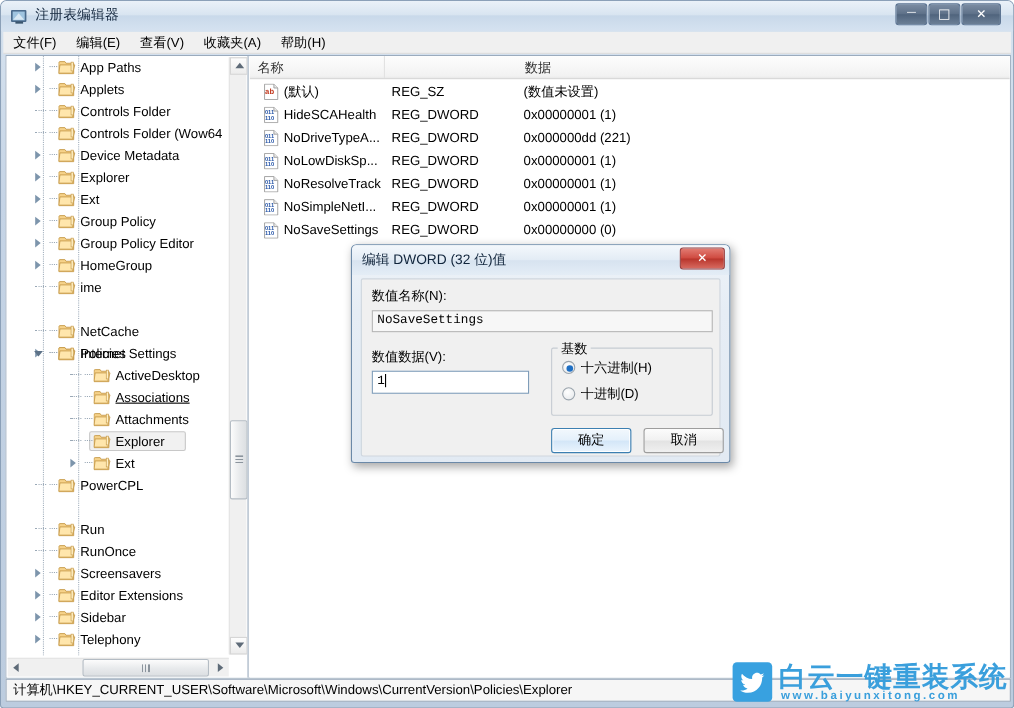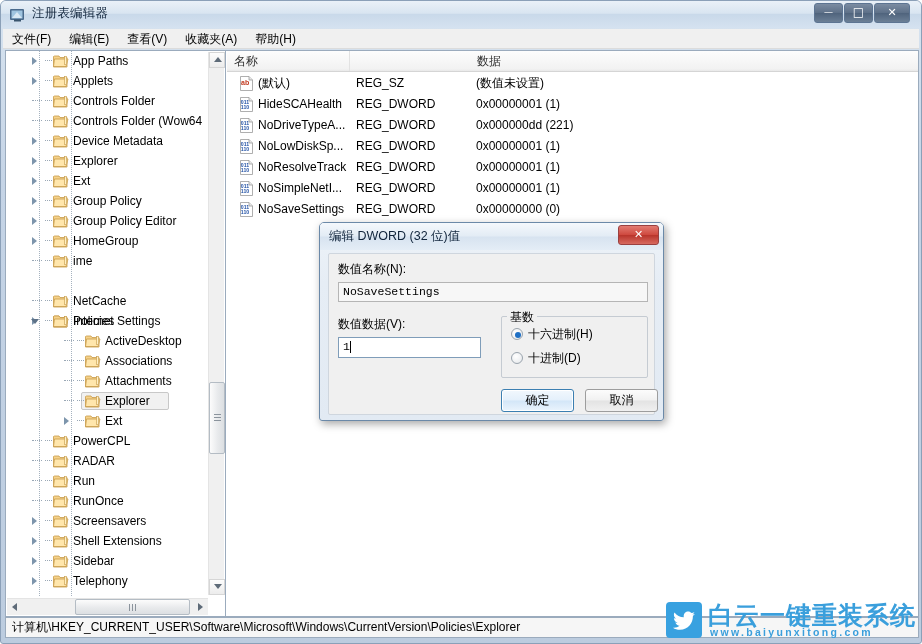--- a/index.html
+++ b/index.html
@@ -619,21 +619,21 @@
             <div class="tlabel" style="left: 86px;">ActiveDesktop</div>
           </div>
           <div class="tnode" style="top: 300px; position: absolute; left: 0px; width: 202px;">
             <div class="dotline" style="left: 45px;"></div>
             <div class="dotline" style="left: 58px; width: 7px;"></div>
             <div class="folder" style="left: 66px;"><svg viewBox="0 0 16 14" width="16" height="14">
                 <path d="M0.5 2.5 L0.5 13 L14 13 L14 3.5 L7 3.5 L6 2 L1.5 2 Z" fill="#f6d28a" stroke="#c69a4a" stroke-width="0.8"></path>
                 <path d="M1.5 5 L15 5 L13 12.5 L0.5 12.5 Z" fill="#ffe6ac" stroke="#c69a4a" stroke-width="0.8"></path>
                 <rect x="11.6" y="2.5" width="2" height="8" fill="#fff0c6" stroke="#c69a4a" stroke-width="0.6"></rect>
               </svg></div>
-            <div class="tlabel" style="left: 86px;">Associations</div>
+            <div class="tlabel" style="left: 86px; text-decoration: underline;">Associations</div>
           </div>
           <div class="tnode" style="top: 320px; position: absolute; left: 0px; width: 202px;">
             <div class="dotline" style="left: 45px;"></div>
             <div class="dotline" style="left: 58px; width: 7px;"></div>
             <div class="folder" style="left: 66px;"><svg viewBox="0 0 16 14" width="16" height="14">
                 <path d="M0.5 2.5 L0.5 13 L14 13 L14 3.5 L7 3.5 L6 2 L1.5 2 Z" fill="#f6d28a" stroke="#c69a4a" stroke-width="0.8"></path>
                 <path d="M1.5 5 L15 5 L13 12.5 L0.5 12.5 Z" fill="#ffe6ac" stroke="#c69a4a" stroke-width="0.8"></path>
                 <rect x="11.6" y="2.5" width="2" height="8" fill="#fff0c6" stroke="#c69a4a" stroke-width="0.6"></rect>
               </svg></div>
             <div class="tlabel" style="left: 86px;">Attachments</div>
@@ -662,30 +662,20 @@
           <div class="tnode" style="top: 380px; position: absolute; left: 0px; width: 202px;">
             <div class="dotline" style="left: 13px;"></div>
             <div class="dotline" style="left: 26px; width: 7px;"></div>
             <div class="folder" style="left: 34px;"><svg viewBox="0 0 16 14" width="16" height="14">
                 <path d="M0.5 2.5 L0.5 13 L14 13 L14 3.5 L7 3.5 L6 2 L1.5 2 Z" fill="#f6d28a" stroke="#c69a4a" stroke-width="0.8"></path>
                 <path d="M1.5 5 L15 5 L13 12.5 L0.5 12.5 Z" fill="#ffe6ac" stroke="#c69a4a" stroke-width="0.8"></path>
                 <rect x="11.6" y="2.5" width="2" height="8" fill="#fff0c6" stroke="#c69a4a" stroke-width="0.6"></rect>
               </svg></div>
             <div class="tlabel" style="left: 54px;">PowerCPL</div>
           </div>
-          <div class="tnode" style="top: 400px; position: absolute; left: 0px; width: 202px;">
-            <div class="dotline" style="left: 13px;"></div>
-            <div class="dotline" style="left: 26px; width: 7px;"></div>
-            <div class="folder" style="left: 34px;"><svg viewBox="0 0 16 14" width="16" height="14">
-                <path d="M0.5 2.5 L0.5 13 L14 13 L14 3.5 L7 3.5 L6 2 L1.5 2 Z" fill="#f6d28a" stroke="#c69a4a" stroke-width="0.8"></path>
-                <path d="M1.5 5 L15 5 L13 12.5 L0.5 12.5 Z" fill="#ffe6ac" stroke="#c69a4a" stroke-width="0.8"></path>
-                <rect x="11.6" y="2.5" width="2" height="8" fill="#fff0c6" stroke="#c69a4a" stroke-width="0.6"></rect>
-              </svg></div>
-            <div class="tlabel" style="left: 54px;">RADAR</div>
-          </div>
           <div class="tnode" style="top: 420px; position: absolute; left: 0px; width: 202px;">
             <div class="dotline" style="left: 13px;"></div>
             <div class="dotline" style="left: 26px; width: 7px;"></div>
             <div class="folder" style="left: 34px;"><svg viewBox="0 0 16 14" width="16" height="14">
                 <path d="M0.5 2.5 L0.5 13 L14 13 L14 3.5 L7 3.5 L6 2 L1.5 2 Z" fill="#f6d28a" stroke="#c69a4a" stroke-width="0.8"></path>
                 <path d="M1.5 5 L15 5 L13 12.5 L0.5 12.5 Z" fill="#ffe6ac" stroke="#c69a4a" stroke-width="0.8"></path>
                 <rect x="11.6" y="2.5" width="2" height="8" fill="#fff0c6" stroke="#c69a4a" stroke-width="0.6"></rect>
               </svg></div>
             <div class="tlabel" style="left: 54px;">Run</div>
           </div>
@@ -710,21 +700,21 @@
             <div class="tlabel" style="left: 54px;">Screensavers</div>
           </div>
           <div class="tnode" style="top: 480px; position: absolute; left: 0px; width: 202px;">
             <div class="expander closed" style="left: 12px;"></div>
             <div class="dotline" style="left: 26px; width: 7px;"></div>
             <div class="folder" style="left: 34px;"><svg viewBox="0 0 16 14" width="16" height="14">
                 <path d="M0.5 2.5 L0.5 13 L14 13 L14 3.5 L7 3.5 L6 2 L1.5 2 Z" fill="#f6d28a" stroke="#c69a4a" stroke-width="0.8"></path>
                 <path d="M1.5 5 L15 5 L13 12.5 L0.5 12.5 Z" fill="#ffe6ac" stroke="#c69a4a" stroke-width="0.8"></path>
                 <rect x="11.6" y="2.5" width="2" height="8" fill="#fff0c6" stroke="#c69a4a" stroke-width="0.6"></rect>
               </svg></div>
-            <div class="tlabel" style="left: 54px;">Shell Extensions</div>
+            <div class="tlabel" style="left: 54px;">Editor Extensions</div>
           </div>
           <div class="tnode" style="top: 500px; position: absolute; left: 0px; width: 202px;">
             <div class="expander closed" style="left: 12px;"></div>
             <div class="dotline" style="left: 26px; width: 7px;"></div>
             <div class="folder" style="left: 34px;"><svg viewBox="0 0 16 14" width="16" height="14">
                 <path d="M0.5 2.5 L0.5 13 L14 13 L14 3.5 L7 3.5 L6 2 L1.5 2 Z" fill="#f6d28a" stroke="#c69a4a" stroke-width="0.8"></path>
                 <path d="M1.5 5 L15 5 L13 12.5 L0.5 12.5 Z" fill="#ffe6ac" stroke="#c69a4a" stroke-width="0.8"></path>
                 <rect x="11.6" y="2.5" width="2" height="8" fill="#fff0c6" stroke="#c69a4a" stroke-width="0.6"></rect>
               </svg></div>
             <div class="tlabel" style="left: 54px;">Sidebar</div>

